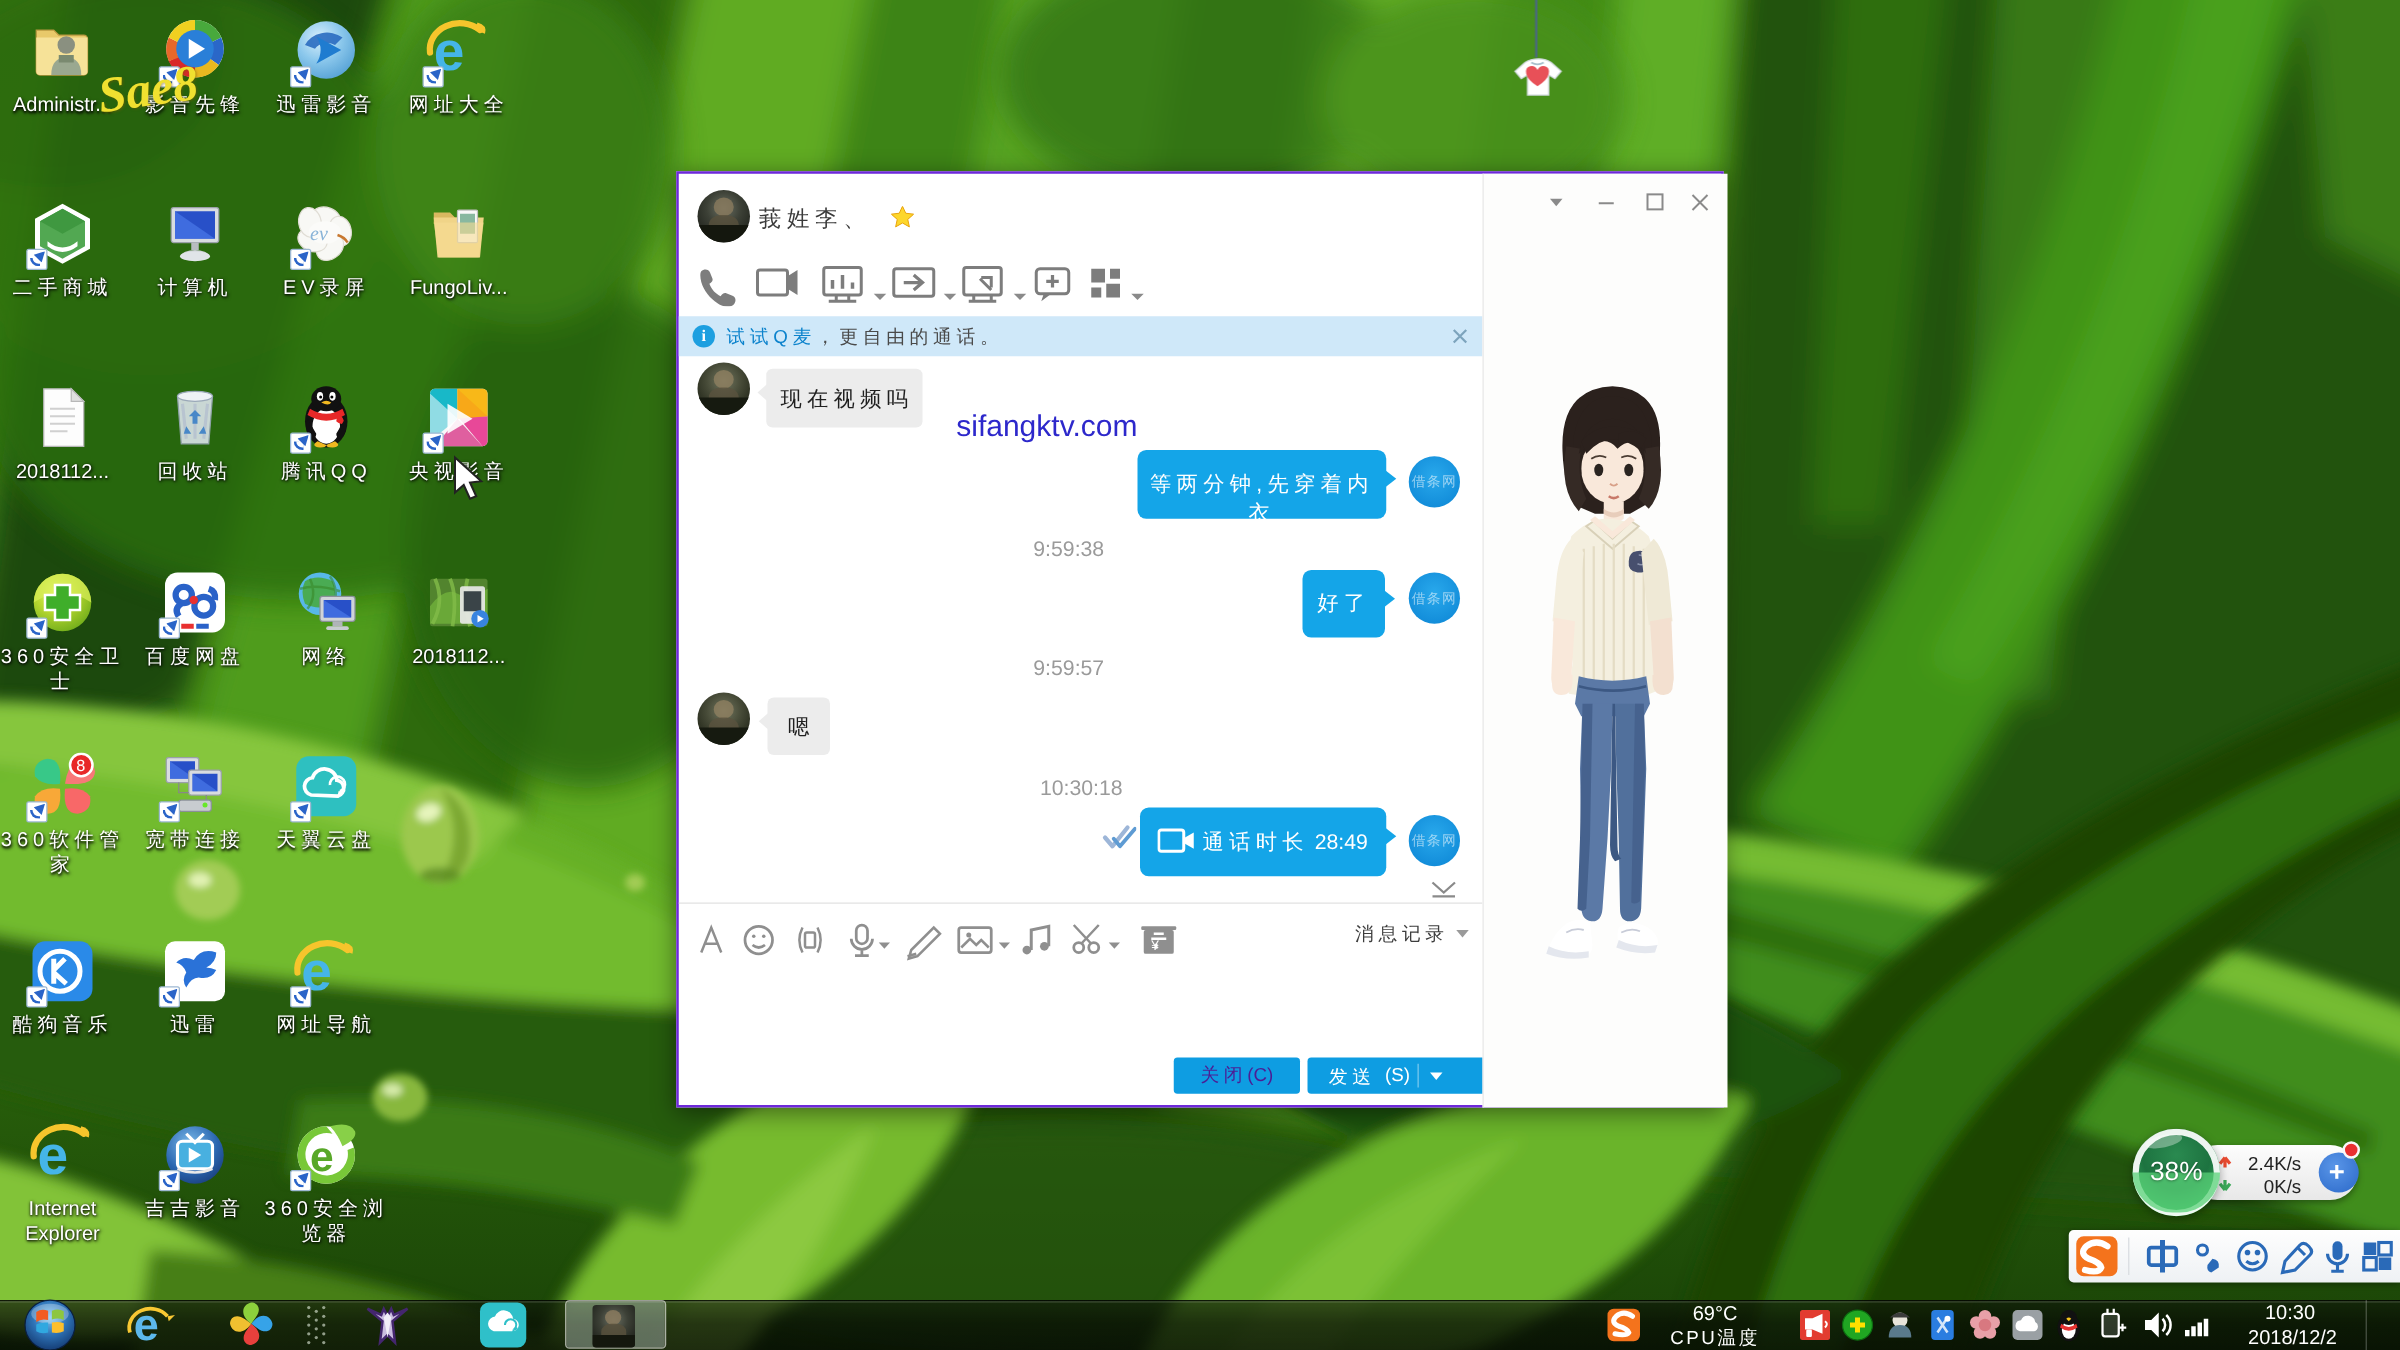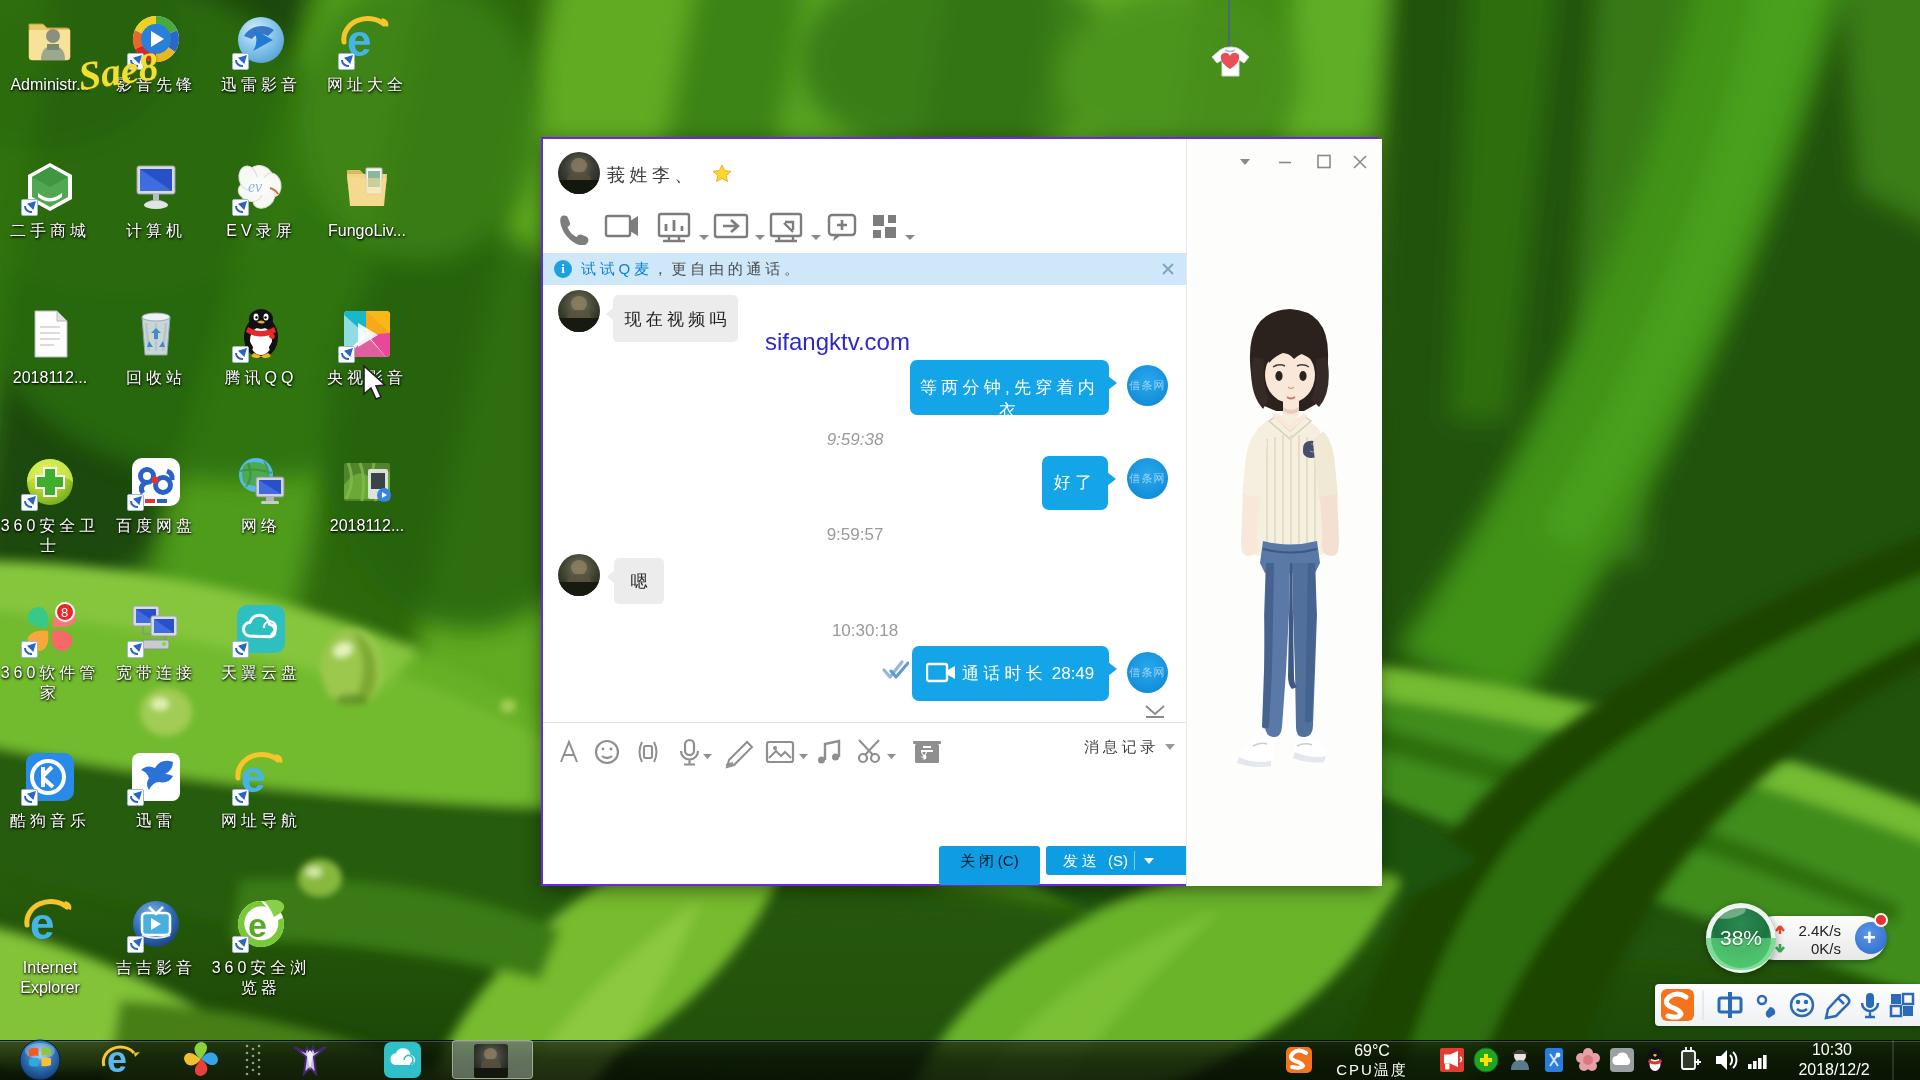--- a/index.html
+++ b/index.html
@@ -464,21 +464,21 @@
     <div class="cjk" style="text-align:center;margin-top:13px;font-size:17px;color:#1f1f1f;margin-left:4px;">现在视频吗</div>
   </div>
   <div class="abs" style="left:222px;top:189px;font-size:24px;color:#2d28cb;">sifangktv.com</div>
   <div class="abs" style="left:367px;top:221px;width:199px;height:55px;background:#14a5e8;border-radius:7px;">
     <div class="abs" style="right:-8px;top:16px;width:0;height:0;border-top:7px solid transparent;border-bottom:7px solid transparent;border-left:9px solid #14a5e8;"></div>
     <div class="cjk" style="text-align:center;margin-top:16px;font-size:17px;color:#fff;">等两分钟,先穿着内衣</div>
   </div>
   <div class="abs qava" style="left:584px;top:226px;">
         <span>借条网</span>
       </div>
-  <div class="abs tme" style="left:262px;top:291px;font-style:italic;">9:59:38</div>
+  <div class="abs tme" style="left:262px;top:291px;">9:59:38</div>
   <div class="abs" style="left:499px;top:317px;width:66px;height:54px;background:#14a5e8;border-radius:7px;">
     <div class="abs" style="right:-8px;top:16px;width:0;height:0;border-top:7px solid transparent;border-bottom:7px solid transparent;border-left:9px solid #14a5e8;"></div>
     <div class="cjk" style="text-align:center;margin-top:15px;font-size:17px;color:#fff;">好了</div>
   </div>
   <div class="abs qava" style="left:584px;top:319px;">
         <span>借条网</span>
       </div>
   <div class="abs tme" style="left:262px;top:386px;">9:59:57</div>
   <div class="abs" style="left:15px;top:415px;width:42px;height:42px;border-radius:50%;background:radial-gradient(circle at 50% 35%,#72765f 0%,#474b38 40%,#262a1c 75%,#171a10 100%);overflow:hidden;">
     <div class="abs" style="left:13px;top:6px;width:16px;height:15px;border-radius:50%;background:#8f7f60;opacity:.8;"></div>
@@ -542,21 +542,21 @@
       </g>
       <g fill="#8f8f8f" stroke="none">
         <rect x="358" y="10" width="24" height="19" rx="1.5"></rect>
         <rect x="356" y="7" width="28" height="3" rx="1"></rect>
         <path d="M366 13 h8 M364 17 h12 M368 21 v4" stroke="#fff" stroke-width="2"></path>
         <text x="364" y="26" font-size="11" fill="#fff" font-family="Liberation Sans">¥</text>
       </g>
     </g>
   </svg>
   <div class="abs" style="left:541px;top:599px;font-size:15px;color:#3d3d3d;"><span class="cjk">消息记录</span><span style="display:inline-block;width:0;height:0;border-left:5px solid transparent;border-right:5px solid transparent;border-top:6px solid #9a9a9a;margin-left:6px;vertical-align:2px;"></span></div>
-  <div class="abs" style="left:396px;top:707px;width:101px;height:39px;background:#0e9de2;border-radius:3px;color:#0f172a;font-size:15px;text-align:center;line-height:29px;"><span class="cjk">关闭</span>(C)</div>
+  <div class="abs" style="left:396px;top:707px;width:101px;height:29px;background:#0e9de2;border-radius:3px;color:#4c1d95;font-size:15px;text-align:center;line-height:29px;"><span class="cjk">关闭</span>(C)</div>
   <div class="abs" style="left:503px;top:707px;width:146px;height:29px;background:#0e9de2;border-radius:3px;color:#fff;font-size:15px;">
     <span class="cjk" style="position:absolute;left:17px;top:6px;">发送</span>
         <span style="position:absolute;left:62px;top:6px;">(S)</span>
     <div class="abs" style="left:88px;top:5px;width:1px;height:19px;background:rgba(255,255,255,.45);"></div>
     <div class="abs" style="left:98px;top:12px;width:0;height:0;border-left:5px solid transparent;border-right:5px solid transparent;border-top:6px solid #fff;"></div>
   </div>
   <div class="abs" style="left:643px;top:0;width:195px;height:747px;background:#fdfdfc;border-left:1px solid #e8e8e8;overflow:hidden;">
     <svg class="abs" style="left:0;top:0" width="195" height="747" viewBox="0 0 195 747">
       <g>
         <path d="M103 170 q-42 2 -40 52 q1 30 12 44 l14 6 28 0 14 -8 q10 -16 10 -44 q2 -48 -38 -50z" fill="#2b211d"></path>

